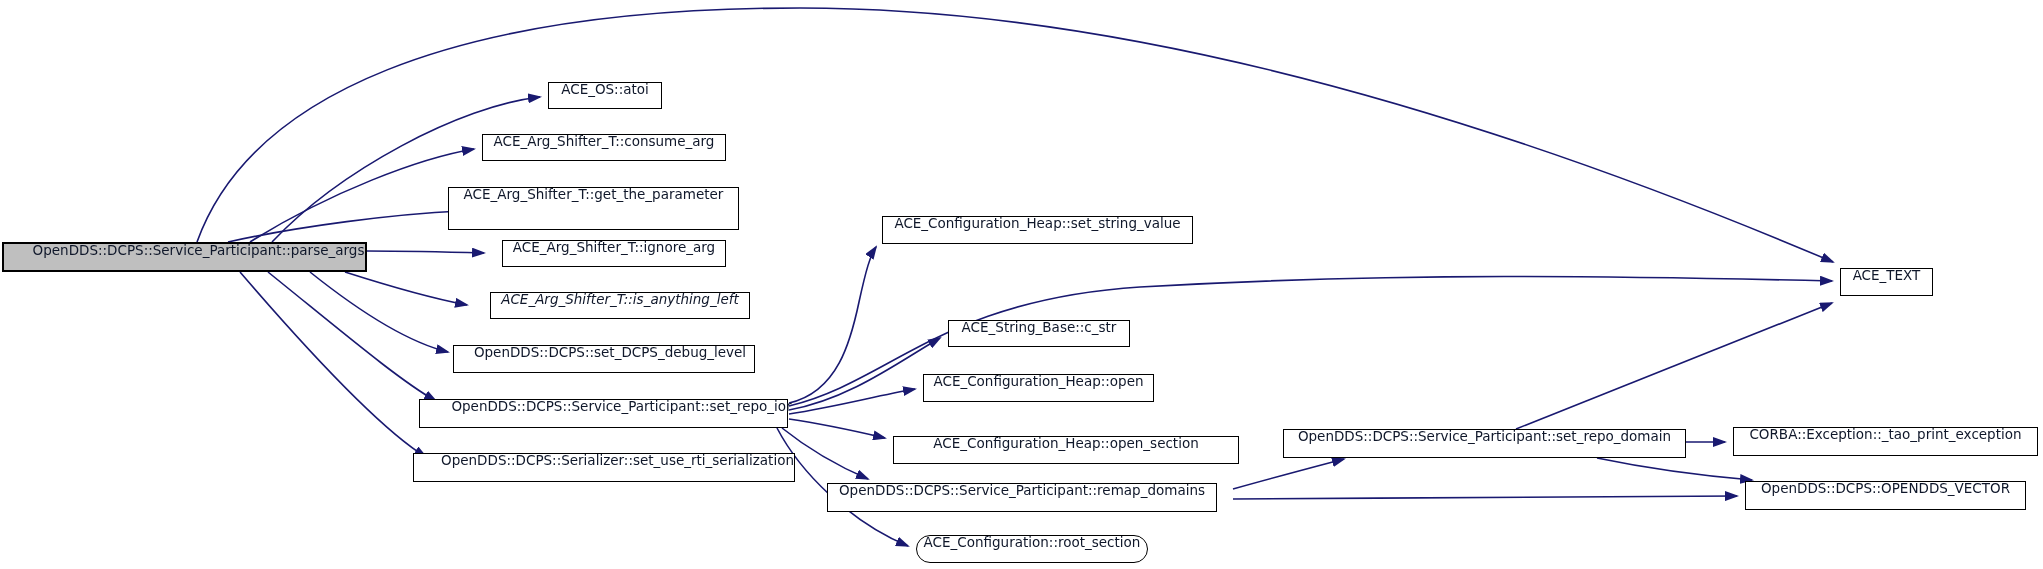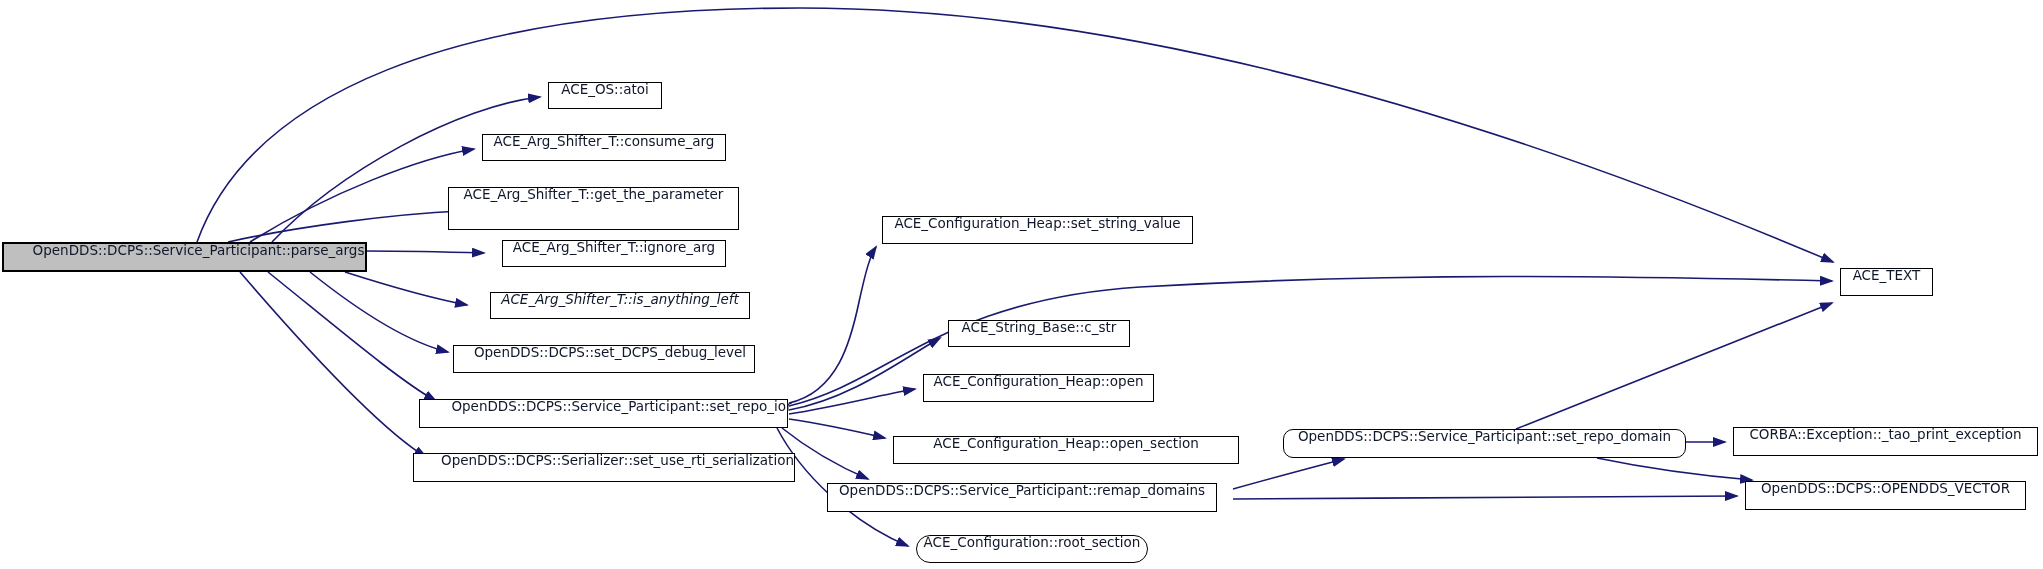--- a/index.html
+++ b/index.html
@@ -117,21 +117,21 @@
       </div>
       <div class="node" style="left: 893px; top: 427px; width: 346px; height: 28px; margin-top: 9px;">
         <span>ACE_Configuration_Heap::open_section</span>
       </div>
       <div class="node" style="left: 827px; top: 483px; width: 390px; height: 29px;">
         <span>OpenDDS::DCPS::Service_Participant::remap_domains</span>
       </div>
       <div class="node" style="left: 916px; top: 535px; width: 232px; height: 28px; border-radius: 14px;">
         <span>ACE_Configuration::root_section</span>
       </div>
-      <div class="node" style="left: 1283px; top: 429px; width: 403px; height: 29px; border-radius: 10px;">
+      <div class="node" style="left: 1283px; top: 429px; width: 403px; height: 29px;">
         <span>OpenDDS::DCPS::Service_Participant::set_repo_domain</span>
       </div>
       <div class="node" style="left: 1840px; top: 268px; width: 93px; height: 28px;">
         <span>ACE_TEXT</span>
       </div>
       <div class="node" style="left: 1733px; top: 427px; width: 305px; height: 29px;">
         <span>CORBA::Exception::_tao_print_exception</span>
       </div>
       <div class="node" style="left: 1745px; top: 481px; width: 281px; height: 29px;">
         <span>OpenDDS::DCPS::OPENDDS_VECTOR</span>

